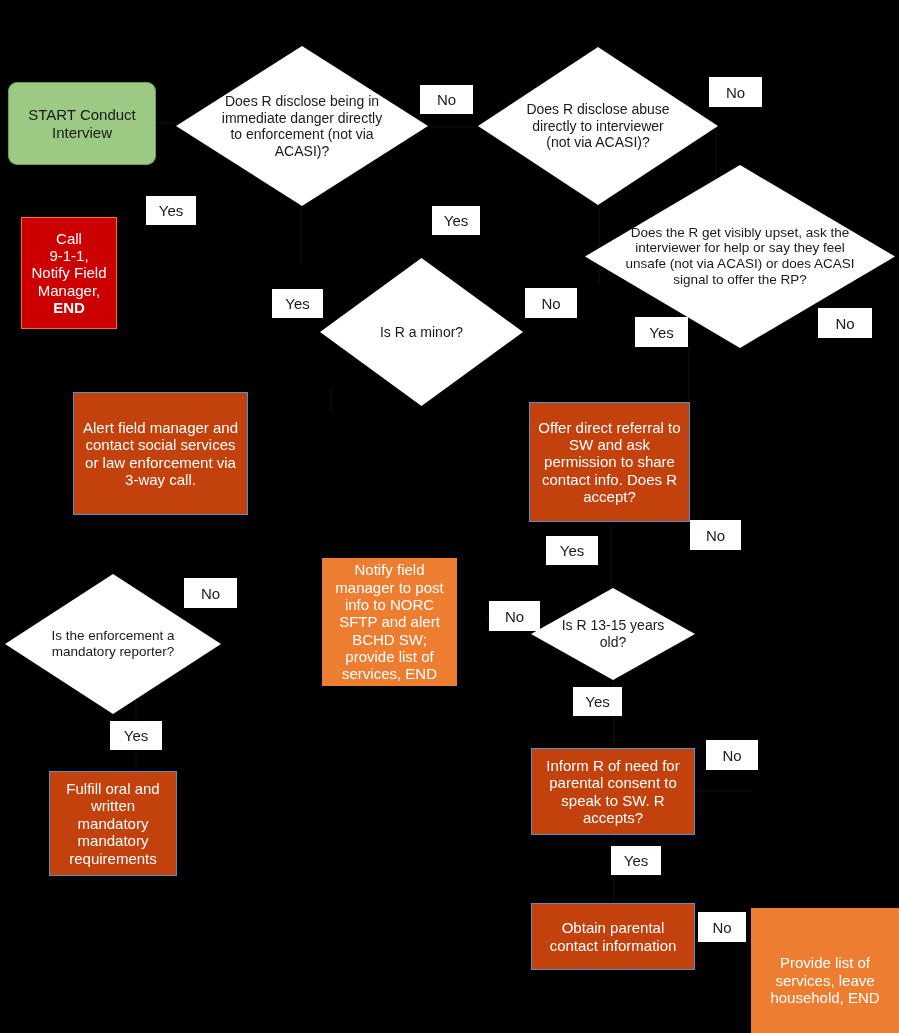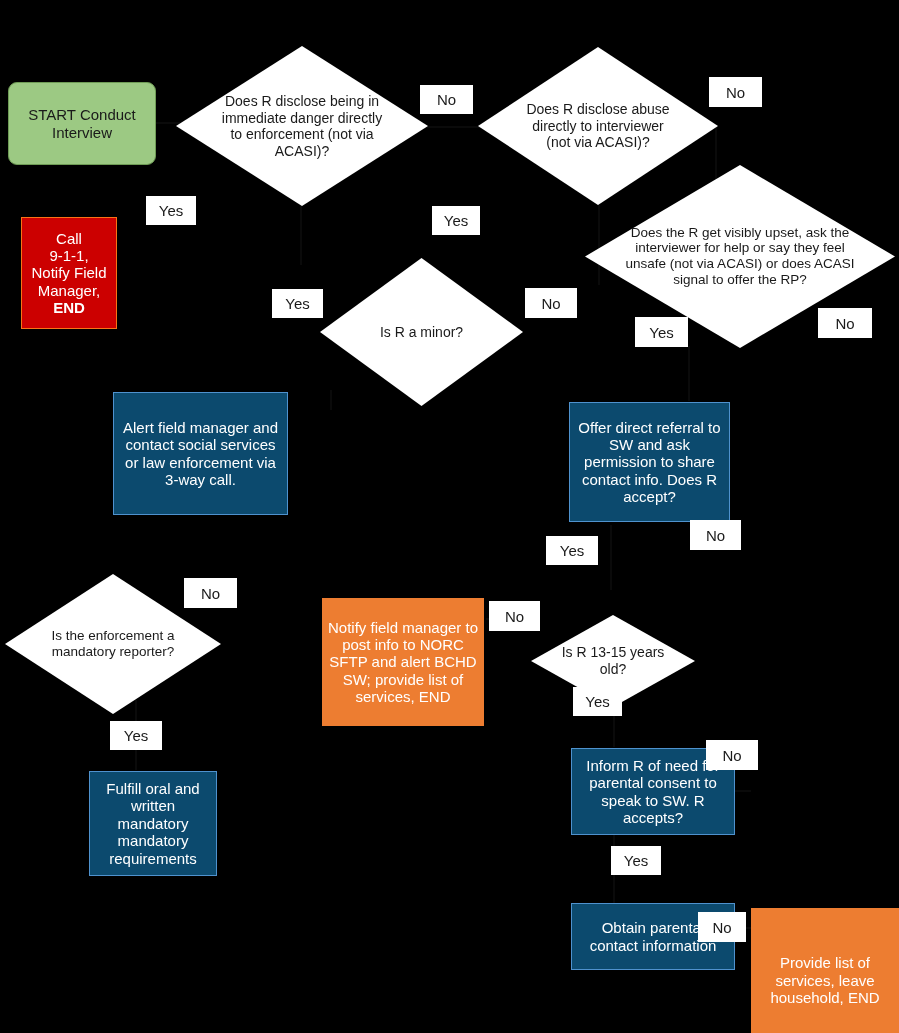--- a/index.html
+++ b/index.html
@@ -43,25 +43,24 @@
     color: #1A1A1A;
     font-size: 15px;
   }
   .box-red {
     background: #CC0000;
     border: 1px solid #f97316;
     color: #FFFFFF;
     font-size: 15px;
   }
   .box-blue {
-    background: #0c4a6e;
+    background: #c2410c;
     border: 1px solid #4F92CE;
     color: #FFFFFF;
     font-size: 15px;
-    margin-left: 40px;
   }
   .box-orange {
     background: #ED7D31;
     border: 1px solid #ED7D31;
     color: #FFFFFF;
     font-size: 15px;
   }
   .bold-end { font-weight: bold; }
 
   
@@ -190,27 +189,27 @@
 
   <div class="diamond" style="left:5px; top:574px; width:216px; height:140px;">
     <div class="shape"></div>
     <div class="label" style="left:14%; right:14%; font-size:13.5px;">Is the enforcement a mandatory reporter?</div>
   </div>
 
   <div class="edge-label" style="left:184px; top:578px; width:53px; height:30px;">No</div>
 
   <div class="edge-label" style="left:110px; top:721px; width:52px; height:29px;">Yes</div>
 
-  <div class="node box box-orange" style="left:322px; top:558px; width:162px; height:128px;margin-top:40px;">
+  <div class="node box box-orange" style="left:322px; top:558px; width:135px; height:128px;">
     <span class="txt">Notify field manager to post info to NORC SFTP and alert BCHD SW; provide list of services, END</span>
   </div>
 
   <div class="edge-label" style="left:489px; top:601px; width:51px; height:30px;">No</div>
 
-  <div class="diamond" style="left:531px; top:615px; width:164px; height:92px;">
+  <div class="diamond" style="left:531px; top:588px; width:164px; height:92px;">
     <div class="shape"></div>
     <div class="label" style="left:16%; right:16%;">Is R 13-15 years old?</div>
   </div>
 
   <div class="edge-label" style="left:573px; top:687px; width:49px; height:29px;">Yes</div>
 
   <div class="node box box-blue" style="left:49px; top:771px; width:128px; height:105px;">
     <span class="txt">Fulfill oral and written mandatory mandatory requirements</span>
   </div>
 

